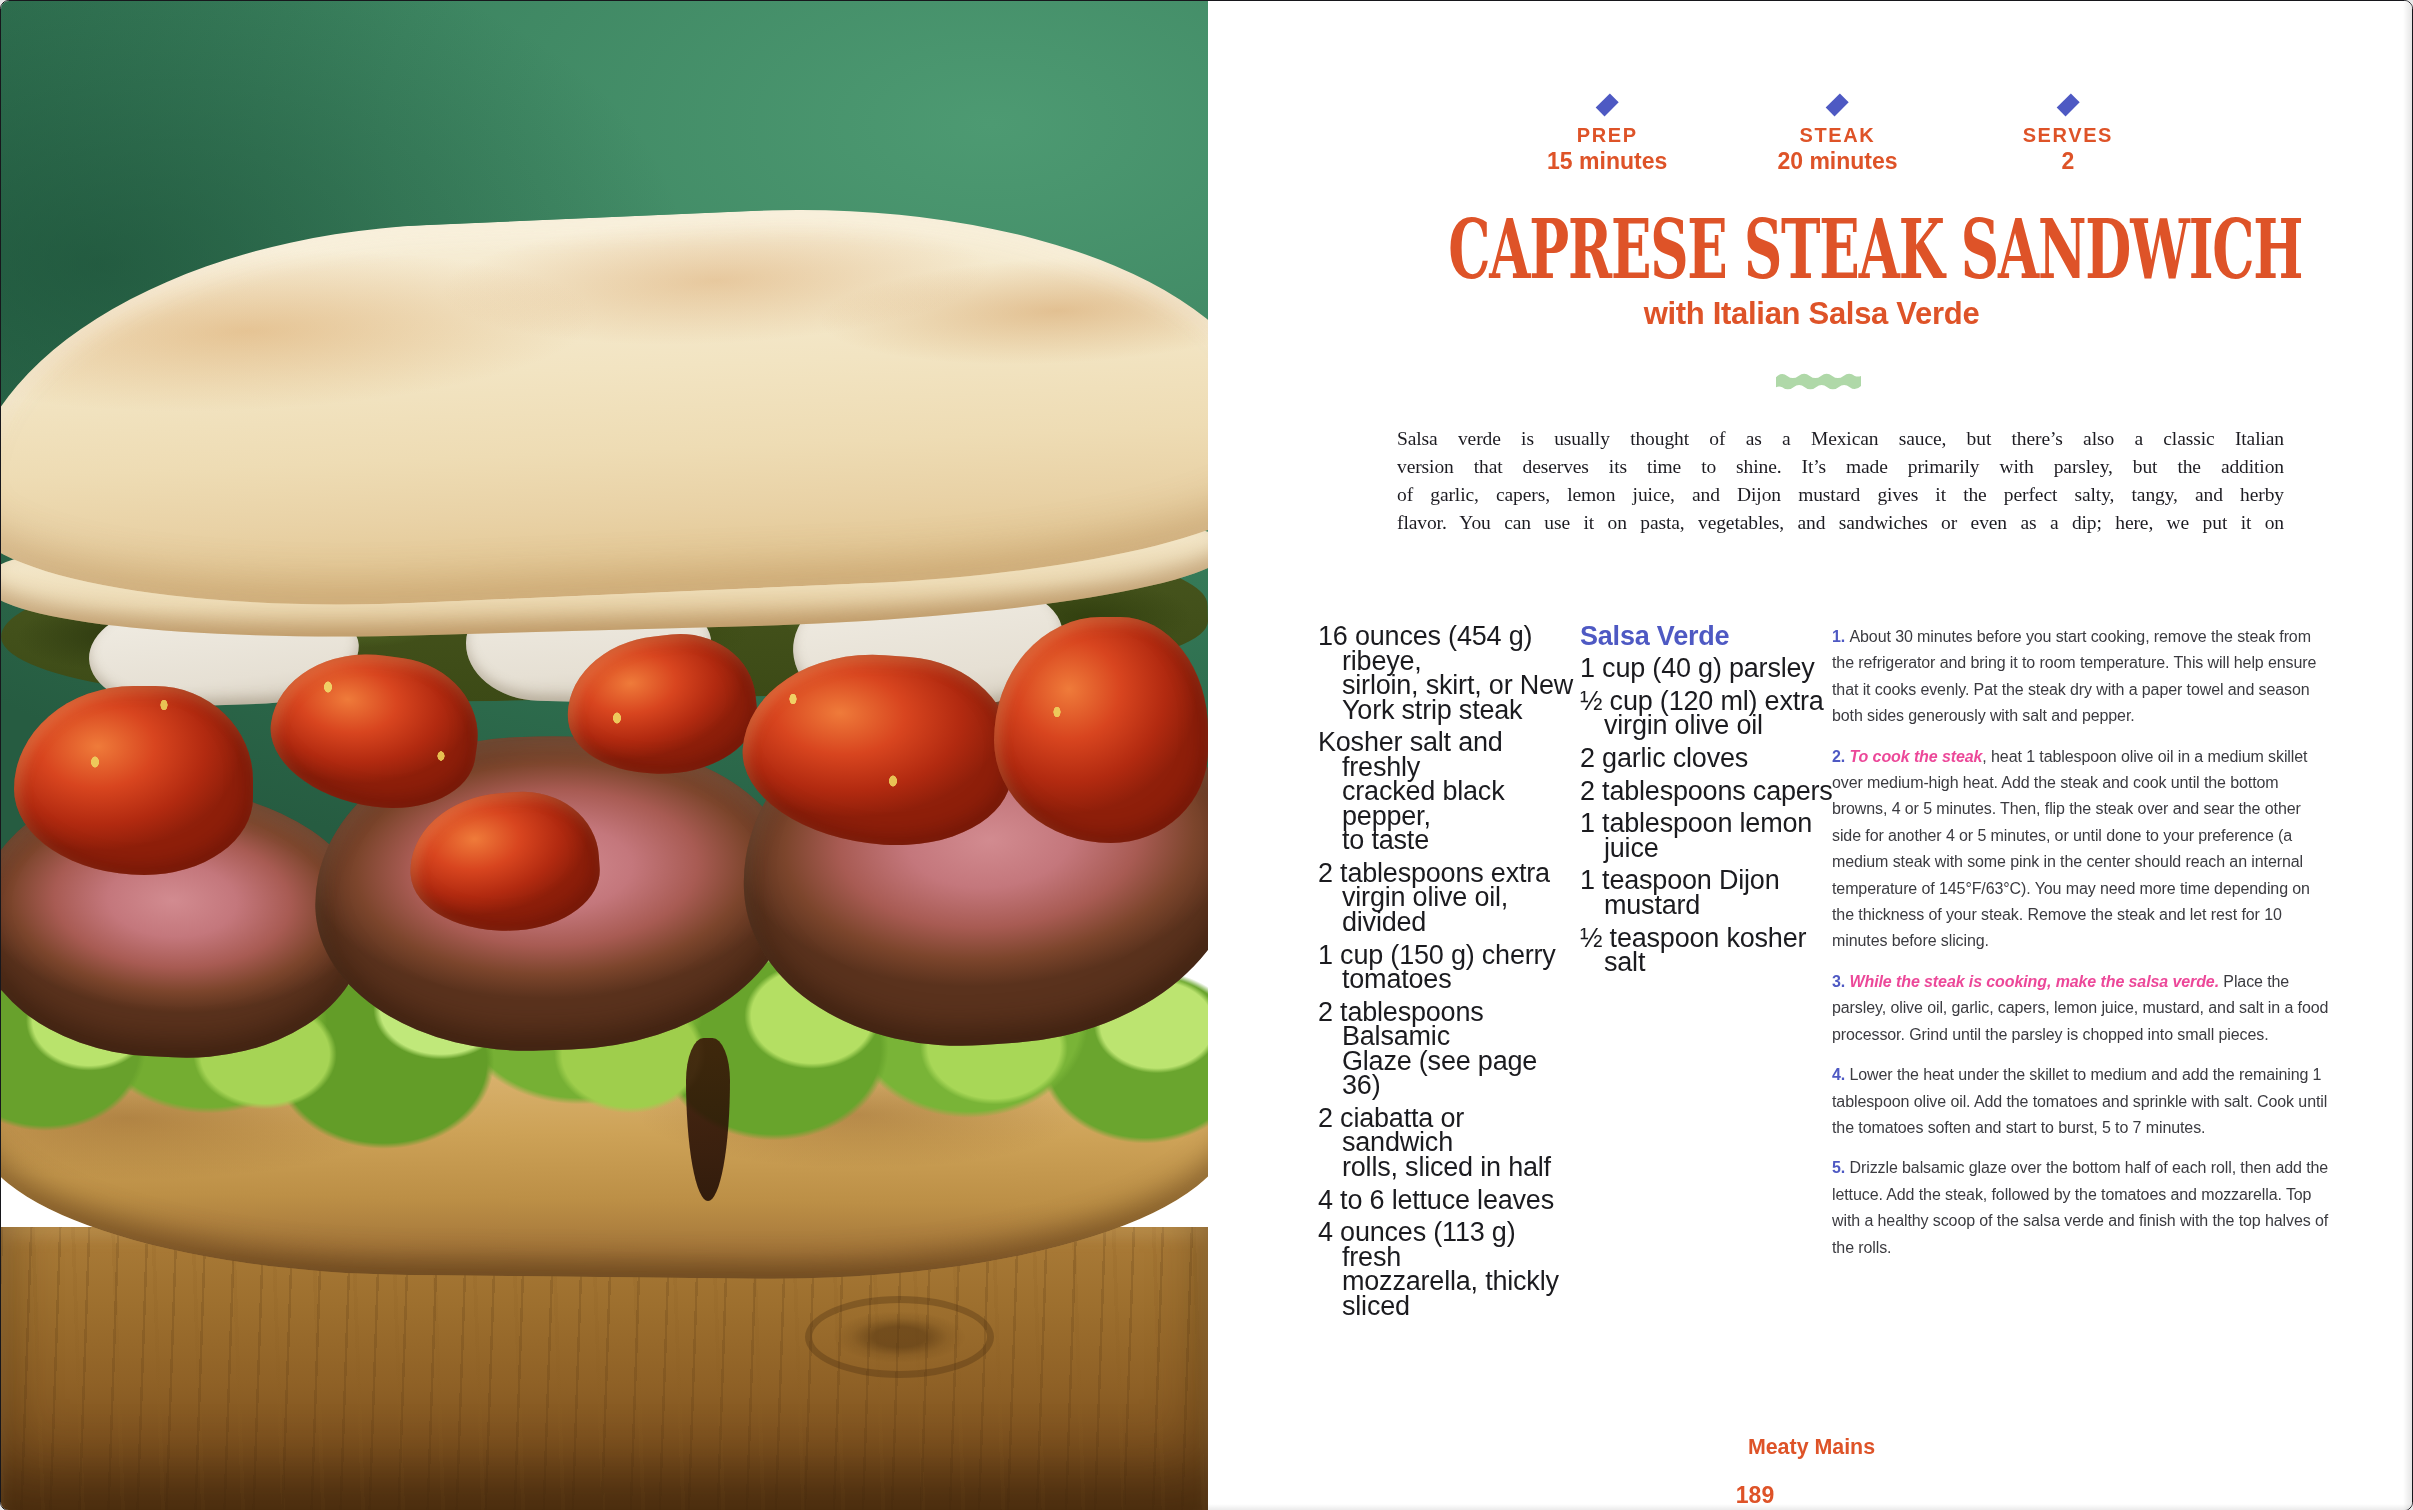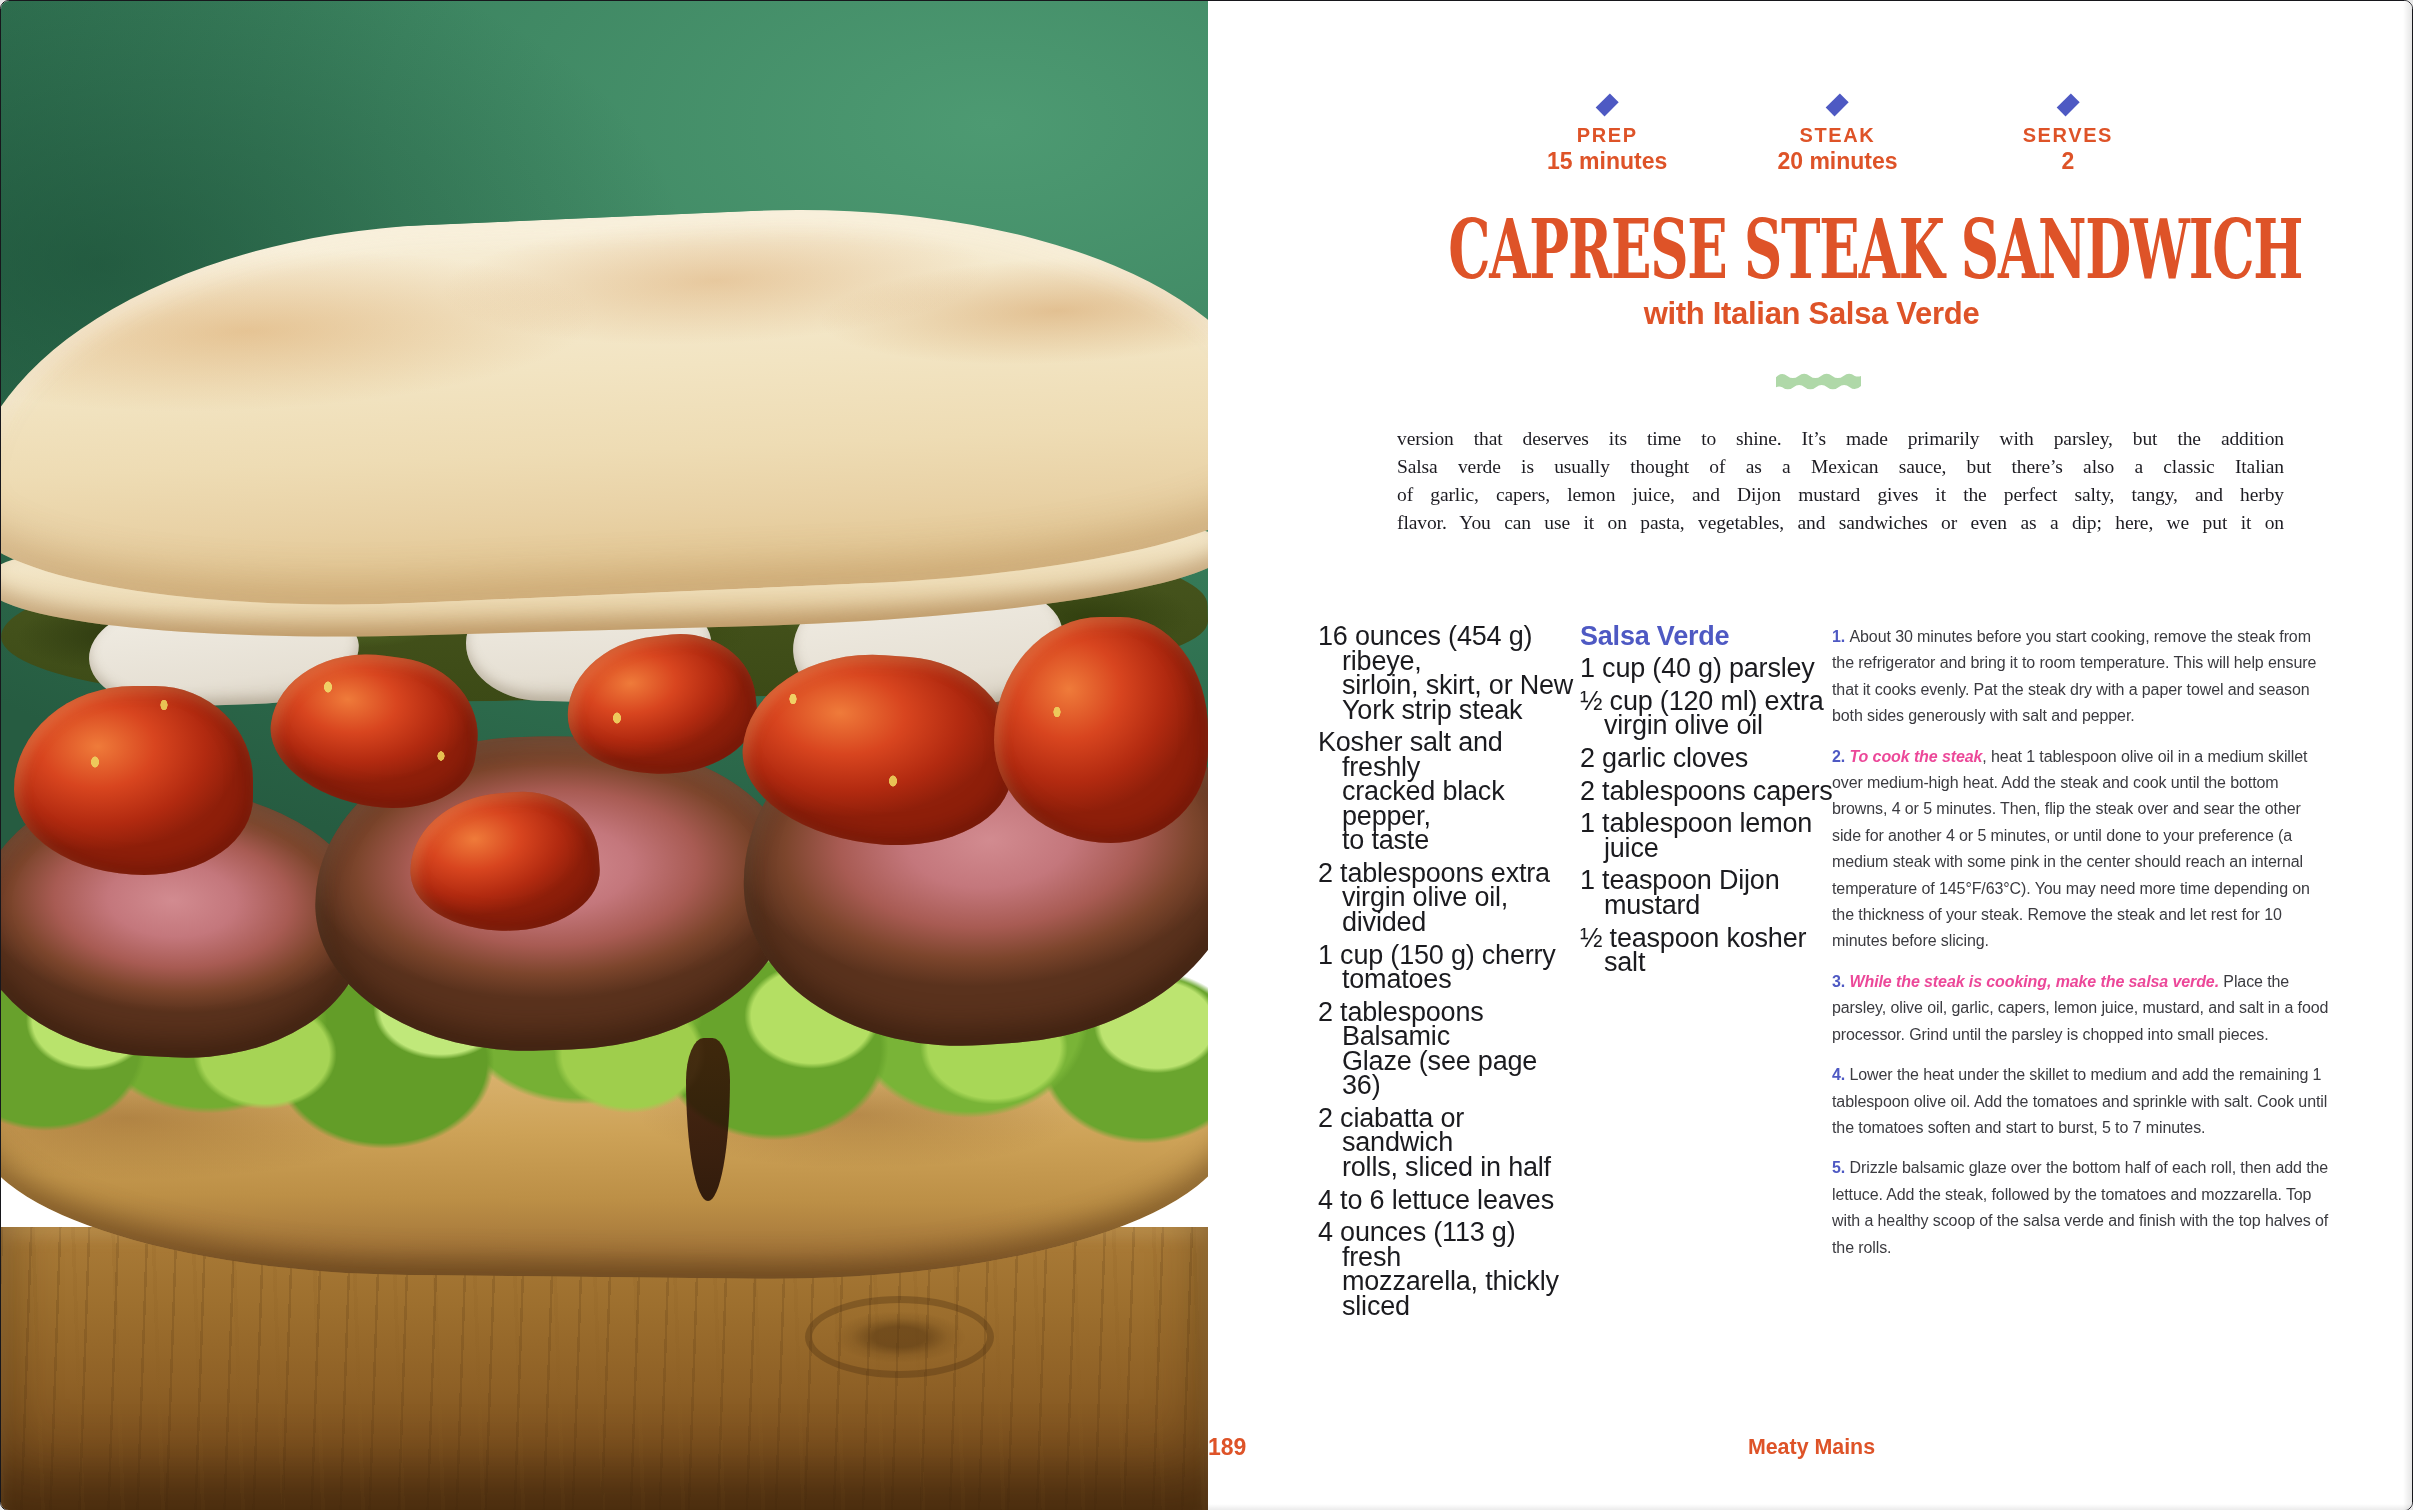--- a/index.html
+++ b/index.html
@@ -169,21 +169,21 @@
   .col .ing { font-weight:normal; }
   .ing-bold { font-weight:bold; }
   .ing-head { color:var(--blue); font-weight:bold; margin-bottom:7.5px; }
 
   .step { margin-bottom:14px; }
   .step .num { color:var(--blue); font-weight:bold; }
   .step .lead { font-weight:bold; font-style:italic; color:#ec4899; }
 
   .footer-section { top:1434px; left:0; width:1207px; text-align:center;
     color:var(--orange); font-weight:bold; font-size:21.4px; }
-  .footer-page { top:1433px; left:0; width:1094px; text-align:left;
+  .footer-page { top:1481px; left:0; width:1094px; text-align:center;
     color:var(--orange); font-weight:bold; font-size:23px; }
 
   .page-edge { position:absolute; right:0; top:0; width:8.8px; height:1511px;
     background:linear-gradient(90deg, transparent, rgba(0,0,0,.10)); }
   .page-edge-bottom { position:absolute; left:1207px; bottom:0; width:1207px; height:6.3px;
     background:linear-gradient(180deg, transparent, rgba(0,0,0,.08)); }
 </style>
 </head>
 <body>
 
@@ -240,22 +240,22 @@
 
     <div class="subtitle">with Italian Salsa Verde</div>
 
     <div class="squiggle">
       <svg width="85" height="25" viewBox="0 0 136 40">
         <path fill="currentColor" d="M0,13 Q9,4 18,11 T36,11 T54,11 T72,11 T90,11 T108,11 T126,11 Q131,13 136,11 L136,27 Q127,36 118,29 T100,29 T82,29 T64,29 T46,29 T28,29 T10,29 Q5,27 0,29 Z"></path>
       </svg>
     </div>
 
     <div class="intro" id="intro">
+        <div class="line">Salsa verde is usually thought of as a Mexican sauce, but there’s also a classic Italian</div>
         <div class="line">version that deserves its time to shine. It’s made primarily with parsley, but the addition</div>
-        <div class="line">Salsa verde is usually thought of as a Mexican sauce, but there’s also a classic Italian</div>
         <div class="line">of garlic, capers, lemon juice, and Dijon mustard gives it the perfect salty, tangy, and herby</div>
         <div class="line">flavor. You can use it on pasta, vegetables, and sandwiches or even as a dip; here, we put it on</div>
       </div>
 
     <div class="col col1" id="ing-main">
         <div class="ing ing-bold">16 ounces (454 g) ribeye,
 sirloin, skirt, or New
 York strip steak</div>
         <div class="ing ing-bold">Kosher salt and freshly
 cracked black pepper,

